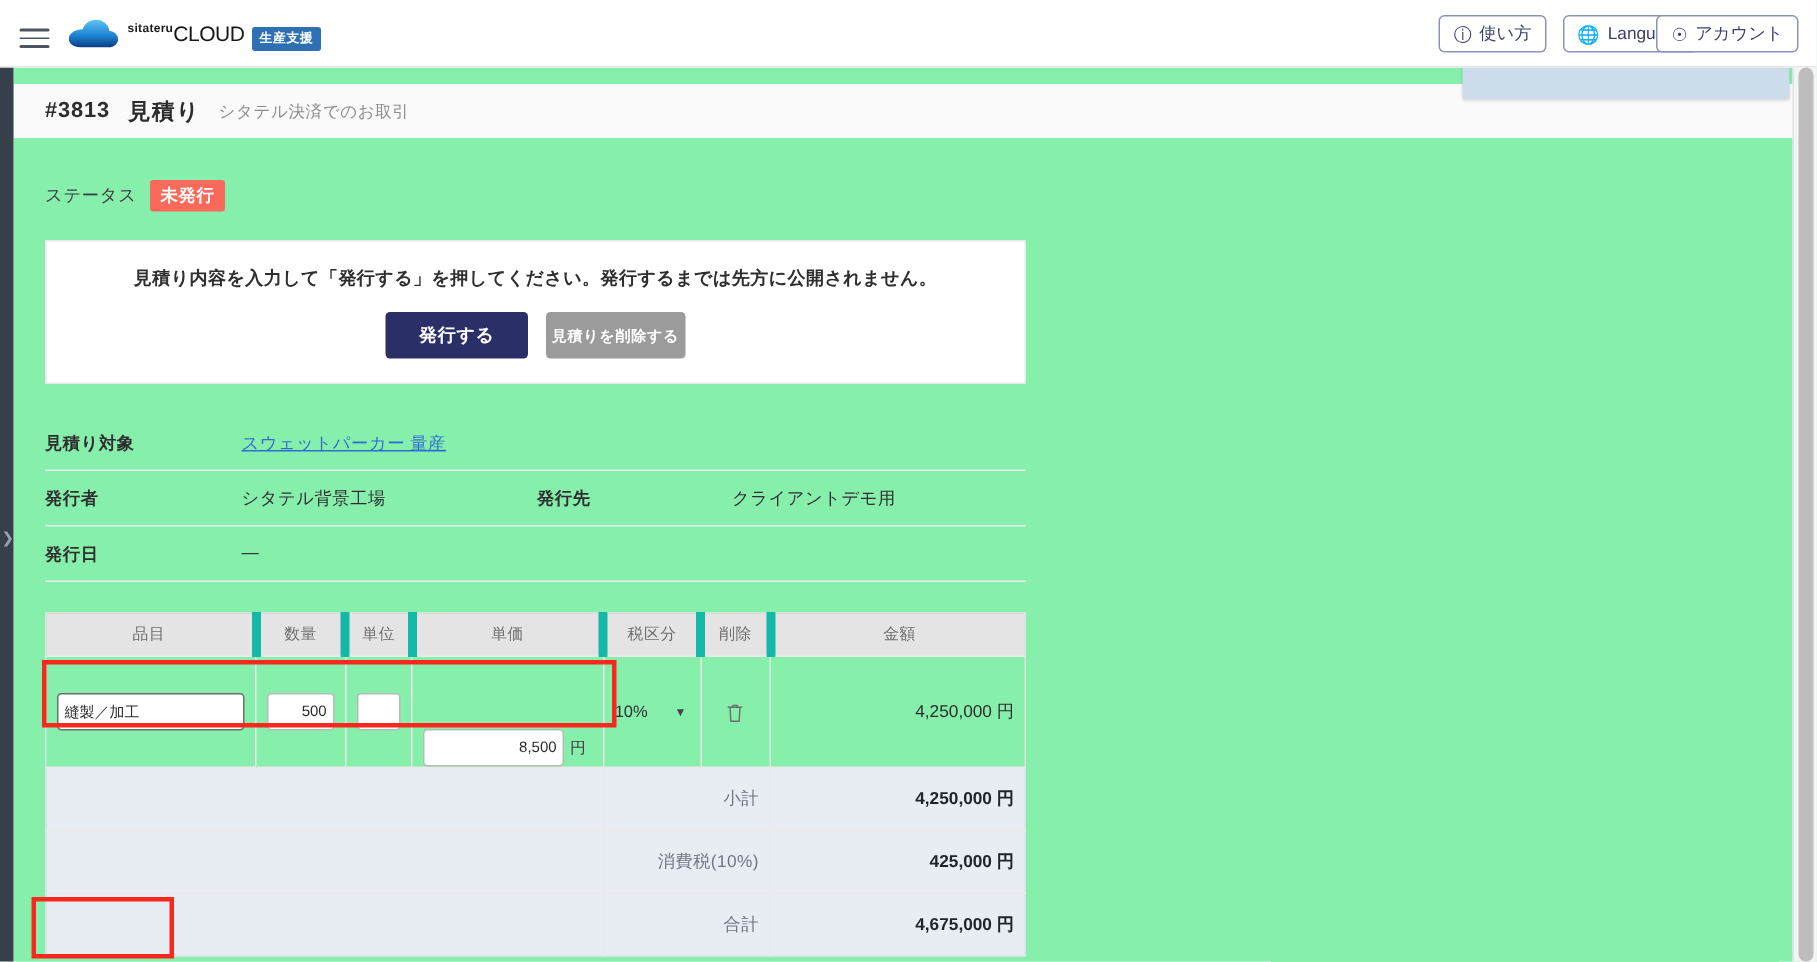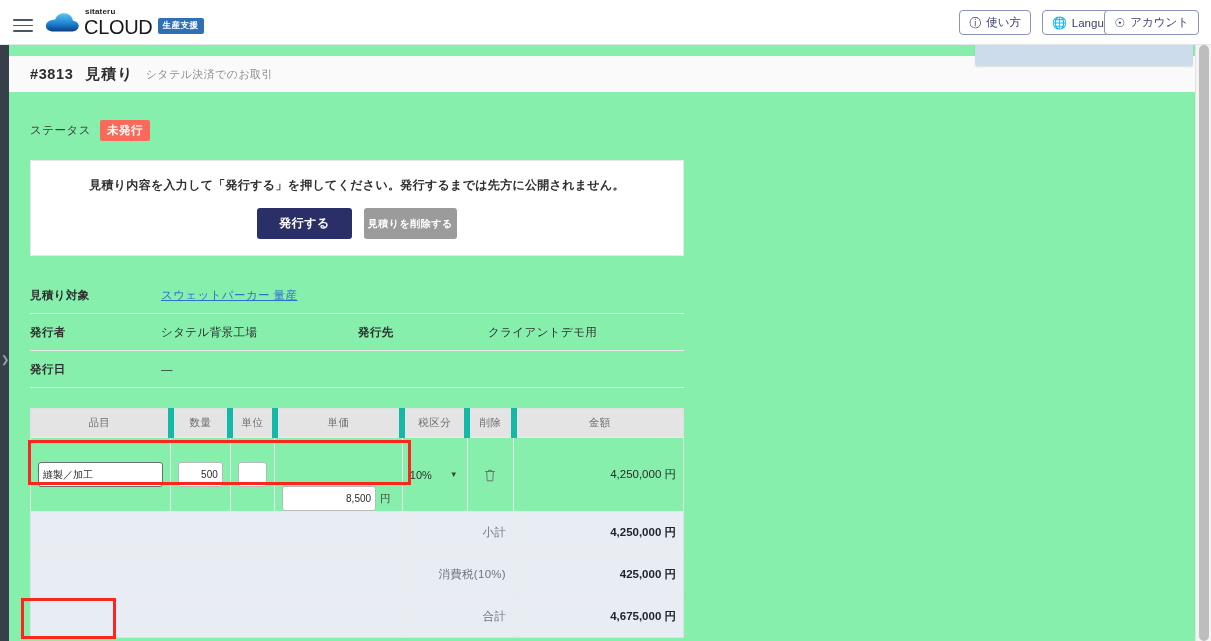--- a/index.html
+++ b/index.html
@@ -56,27 +56,27 @@
   }
   #brand-logo {
     position: absolute;
     left: 45px; top: 7px;
     height: 30px;
     display: flex;
     align-items: center;
     gap: 5px;
   }
   .cloud-mark { width: 34px; height: 22px; display: block; }
-  .brand-text-wrap { display: flex; flex-direction: column; line-height: 1; }
+  .brand-text-wrap { display: flex; flex-direction: row; line-height: 1; }
   .brand-sub {
     font-size: 8px; color: #1b1b1b; letter-spacing: 0.2px;
     font-weight: 700; margin-bottom: 1px; margin-left: 1px;
   }
   .brand-main {
-    font-size: 20px; color: #17181a; letter-spacing: -0.3px;
+    font-size: 14px; color: #17181a; letter-spacing: -0.3px;
     font-weight: 400;
   }
   .brand-badge {
     background: #2f6fb3; color: #ffffff;
     font-size: 8.5px; font-weight: 700;
     padding: 2px 5px; border-radius: 2px;
     align-self: flex-end; margin-bottom: 3px;
     letter-spacing: 0.5px;
   }
 

